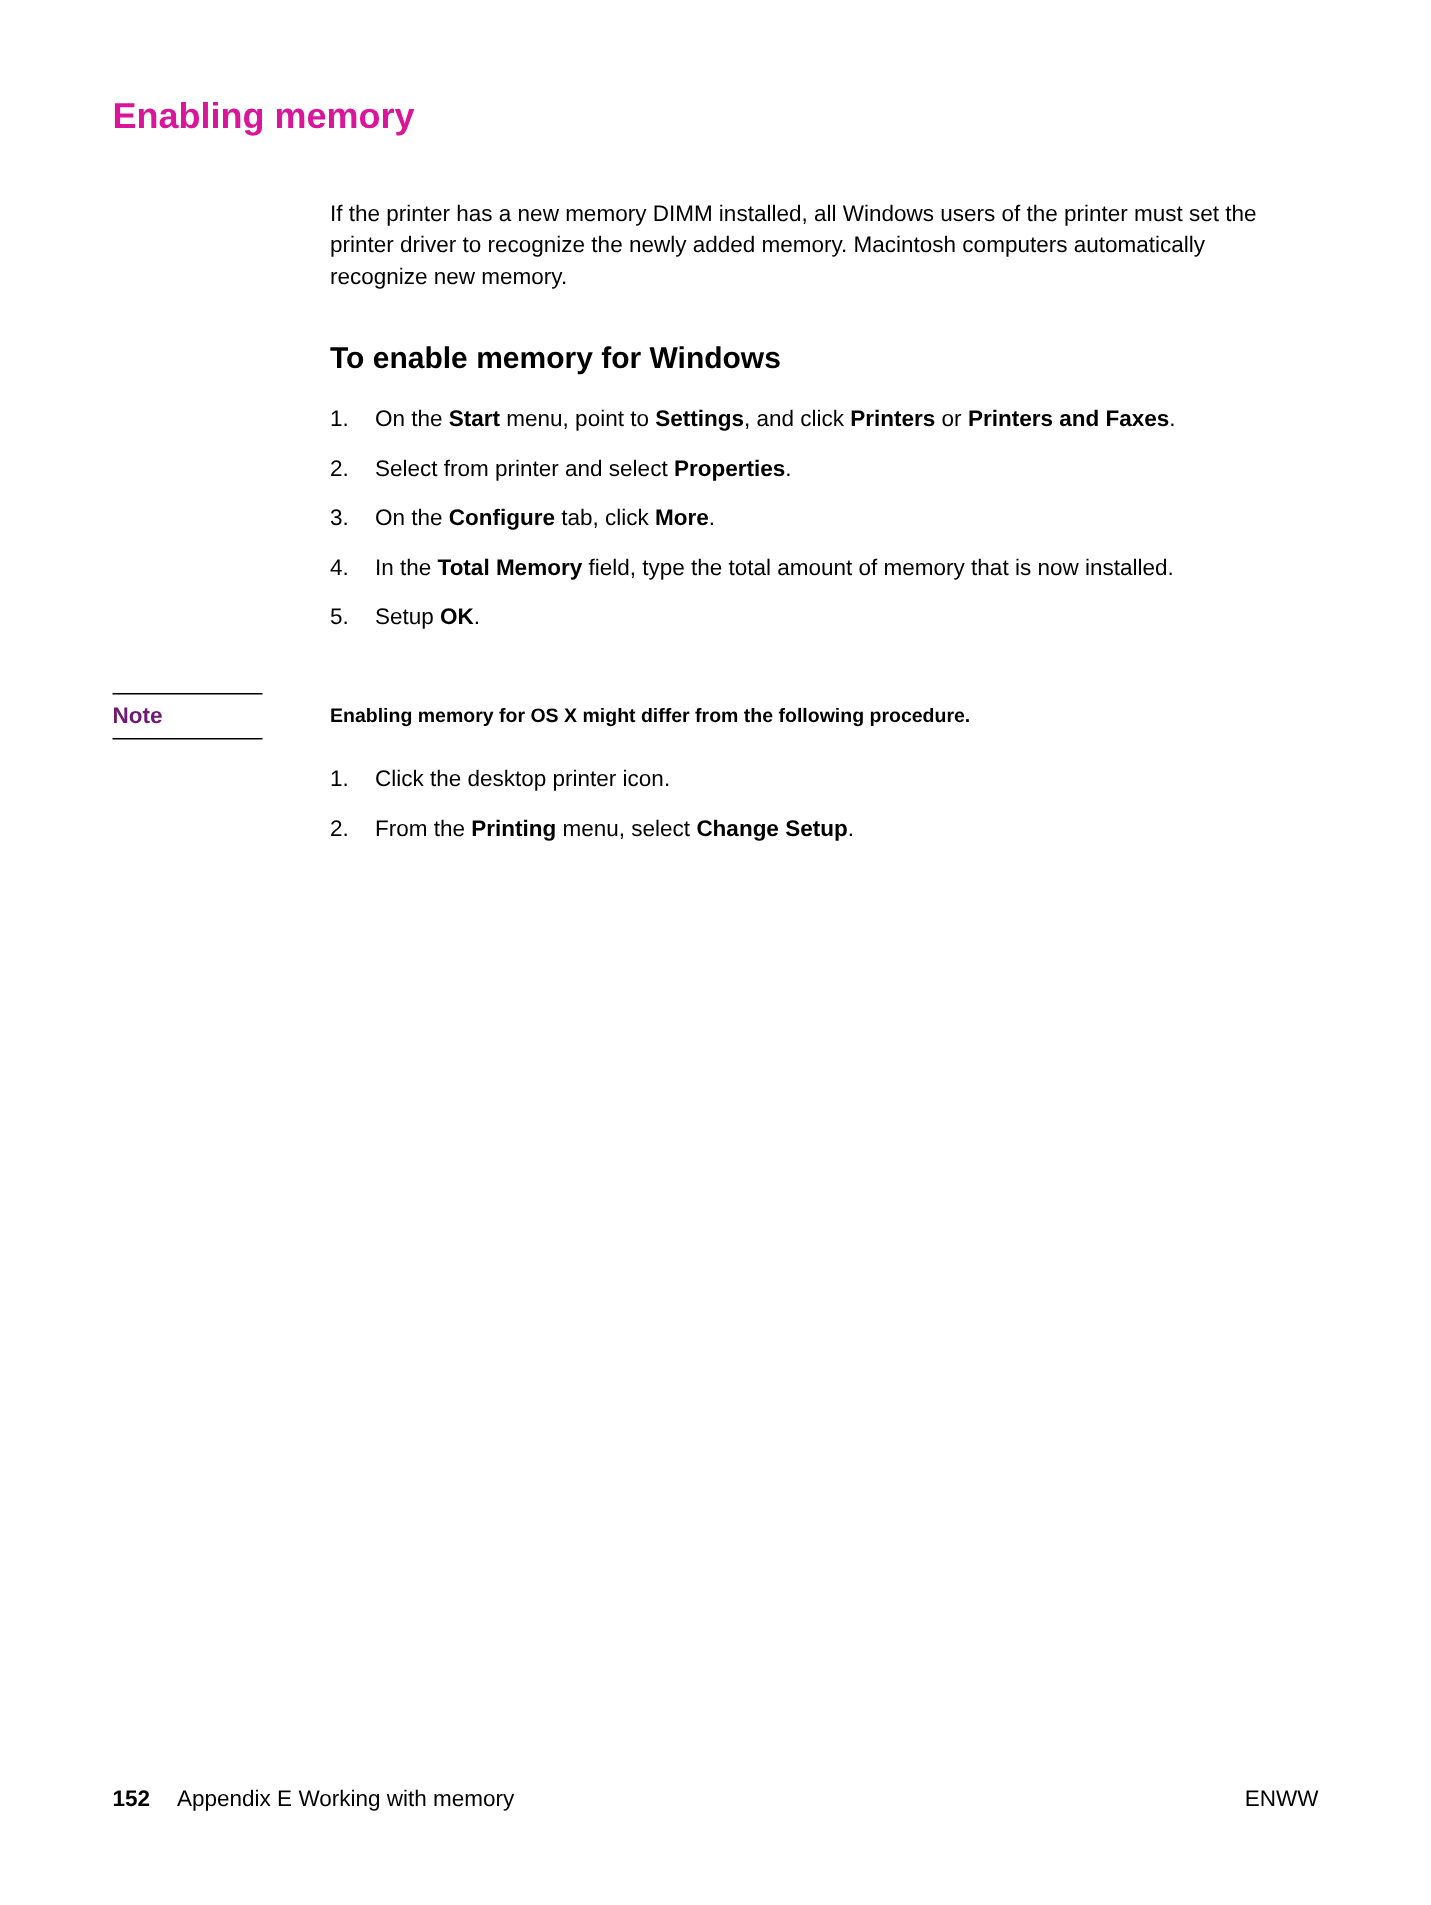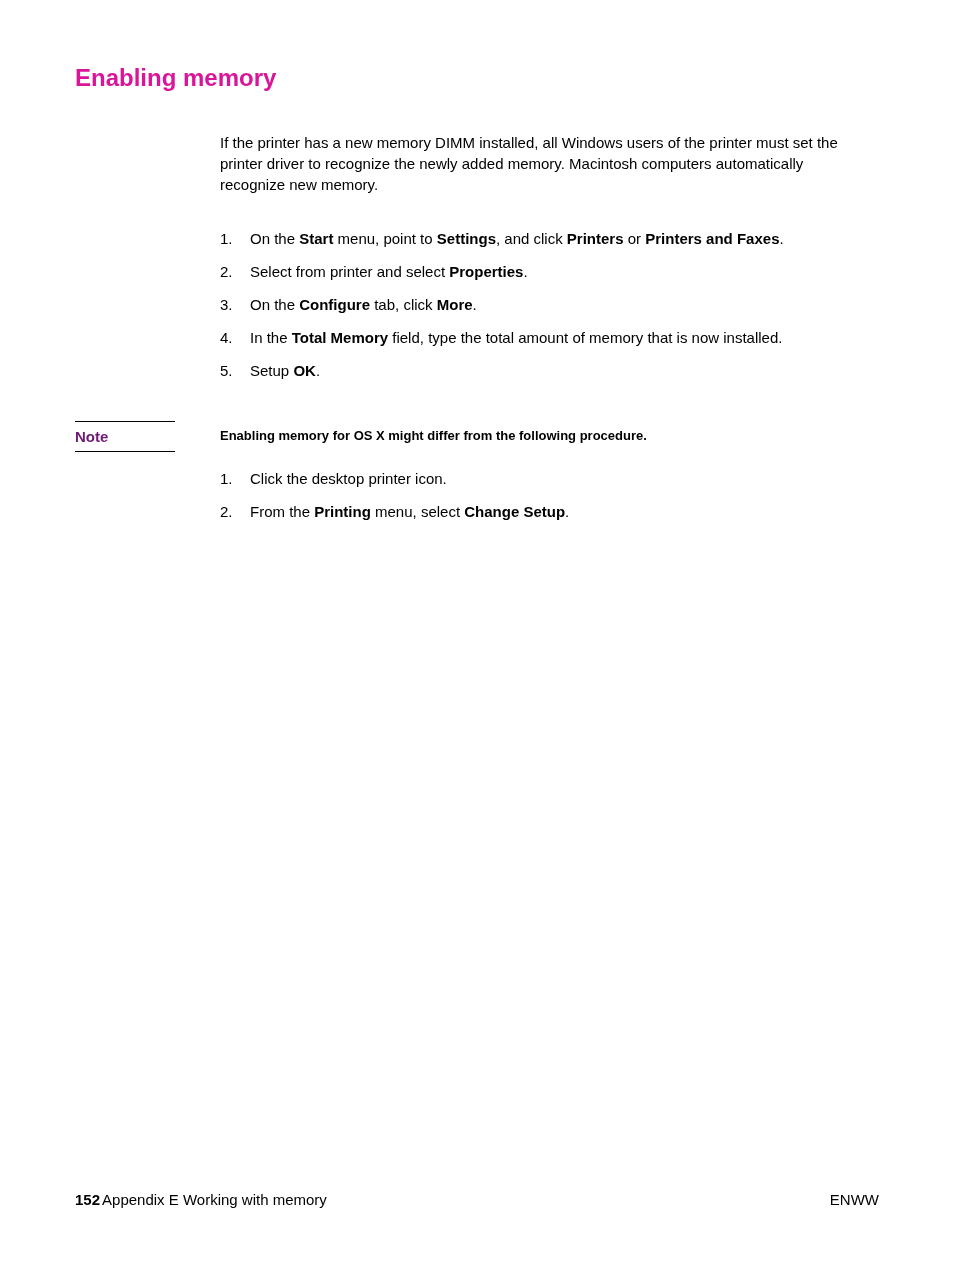--- a/index.html
+++ b/index.html
@@ -87,35 +87,36 @@
       position: absolute;
       bottom: 62px;
       left: 75px;
       right: 75px;
       display: flex;
       justify-content: space-between;
       font-size: 15px;
     }
     .footer-left {
       display: flex;
-      gap: 2px;
+      gap: 18px;
     }
     .page-number {
       font-weight: bold;
     }
   </style>
 </head>
 <body>
 
 <div class="page-container">
   <h1 class="main-heading">Enabling memory</h1>
 
   <div class="content-block">
     <p class="intro-paragraph">If the printer has a new memory DIMM installed, all Windows users of the printer must set the printer driver to recognize the newly added memory. Macintosh computers automatically recognize new memory.</p>
 
+    <h2 class="sub-heading">To enable memory for Windows</h2>
     <ol class="ordered-list">
       <li><span>On the </span><span class="bold">Start</span><span> menu, point to </span><span class="bold">Settings</span><span>, and click </span><span class="bold">Printers</span><span> or </span><span class="bold">Printers and Faxes</span><span>.</span></li>
       <li><span>Select from printer and select </span><span class="bold">Properties</span><span>.</span></li>
       <li><span>On the </span><span class="bold">Configure</span><span> tab, click </span><span class="bold">More</span><span>.</span></li>
       <li><span>In the </span><span class="bold">Total Memory</span><span> field, type the total amount of memory that is now installed.</span></li>
       <li><span>Setup </span><span class="bold">OK</span><span>.</span></li>
     </ol>
 
   </div>
 

